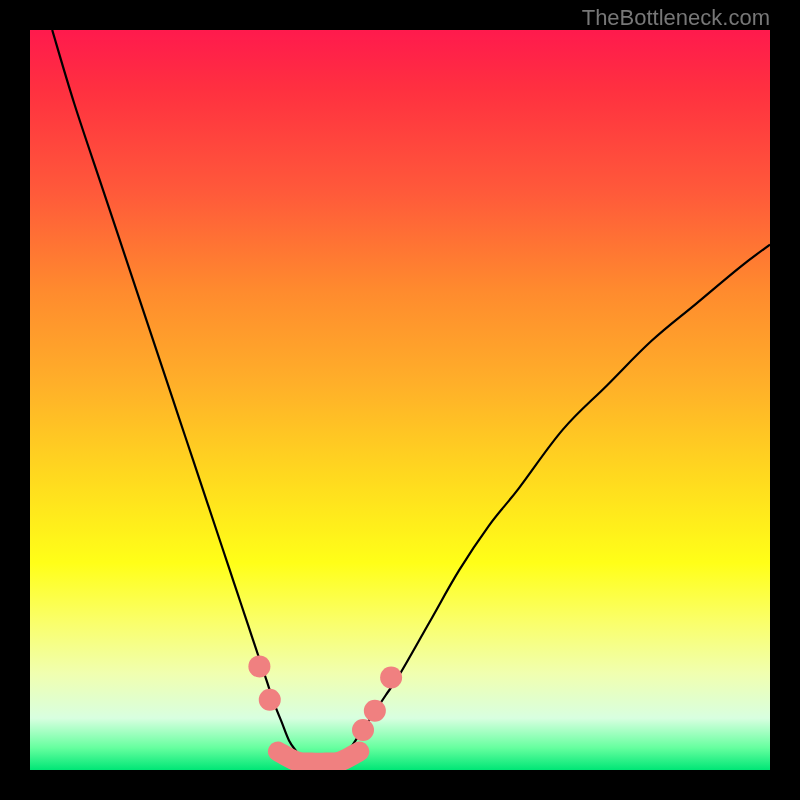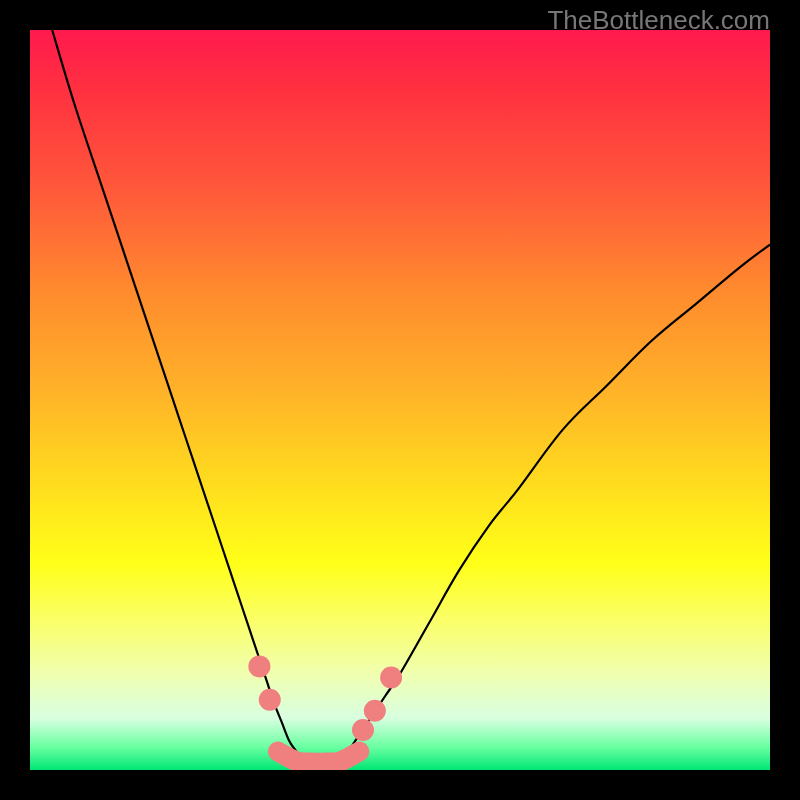--- a/index.html
+++ b/index.html
@@ -37,21 +37,21 @@
       #d8ffe0 93%,
       #66ff9f 97%,
       #00e676 100%
     );
     overflow: hidden;
   }
   .attribution {
     position: absolute;
     top: 5px;
     right: 30px;
-    font-size: 26px;
+    font-size: 22px;
     color: #777;
     font-weight: 500;
   }
   svg {
     position: absolute;
     left: 0;
     top: 0;
   }
 </style>
 </head>

